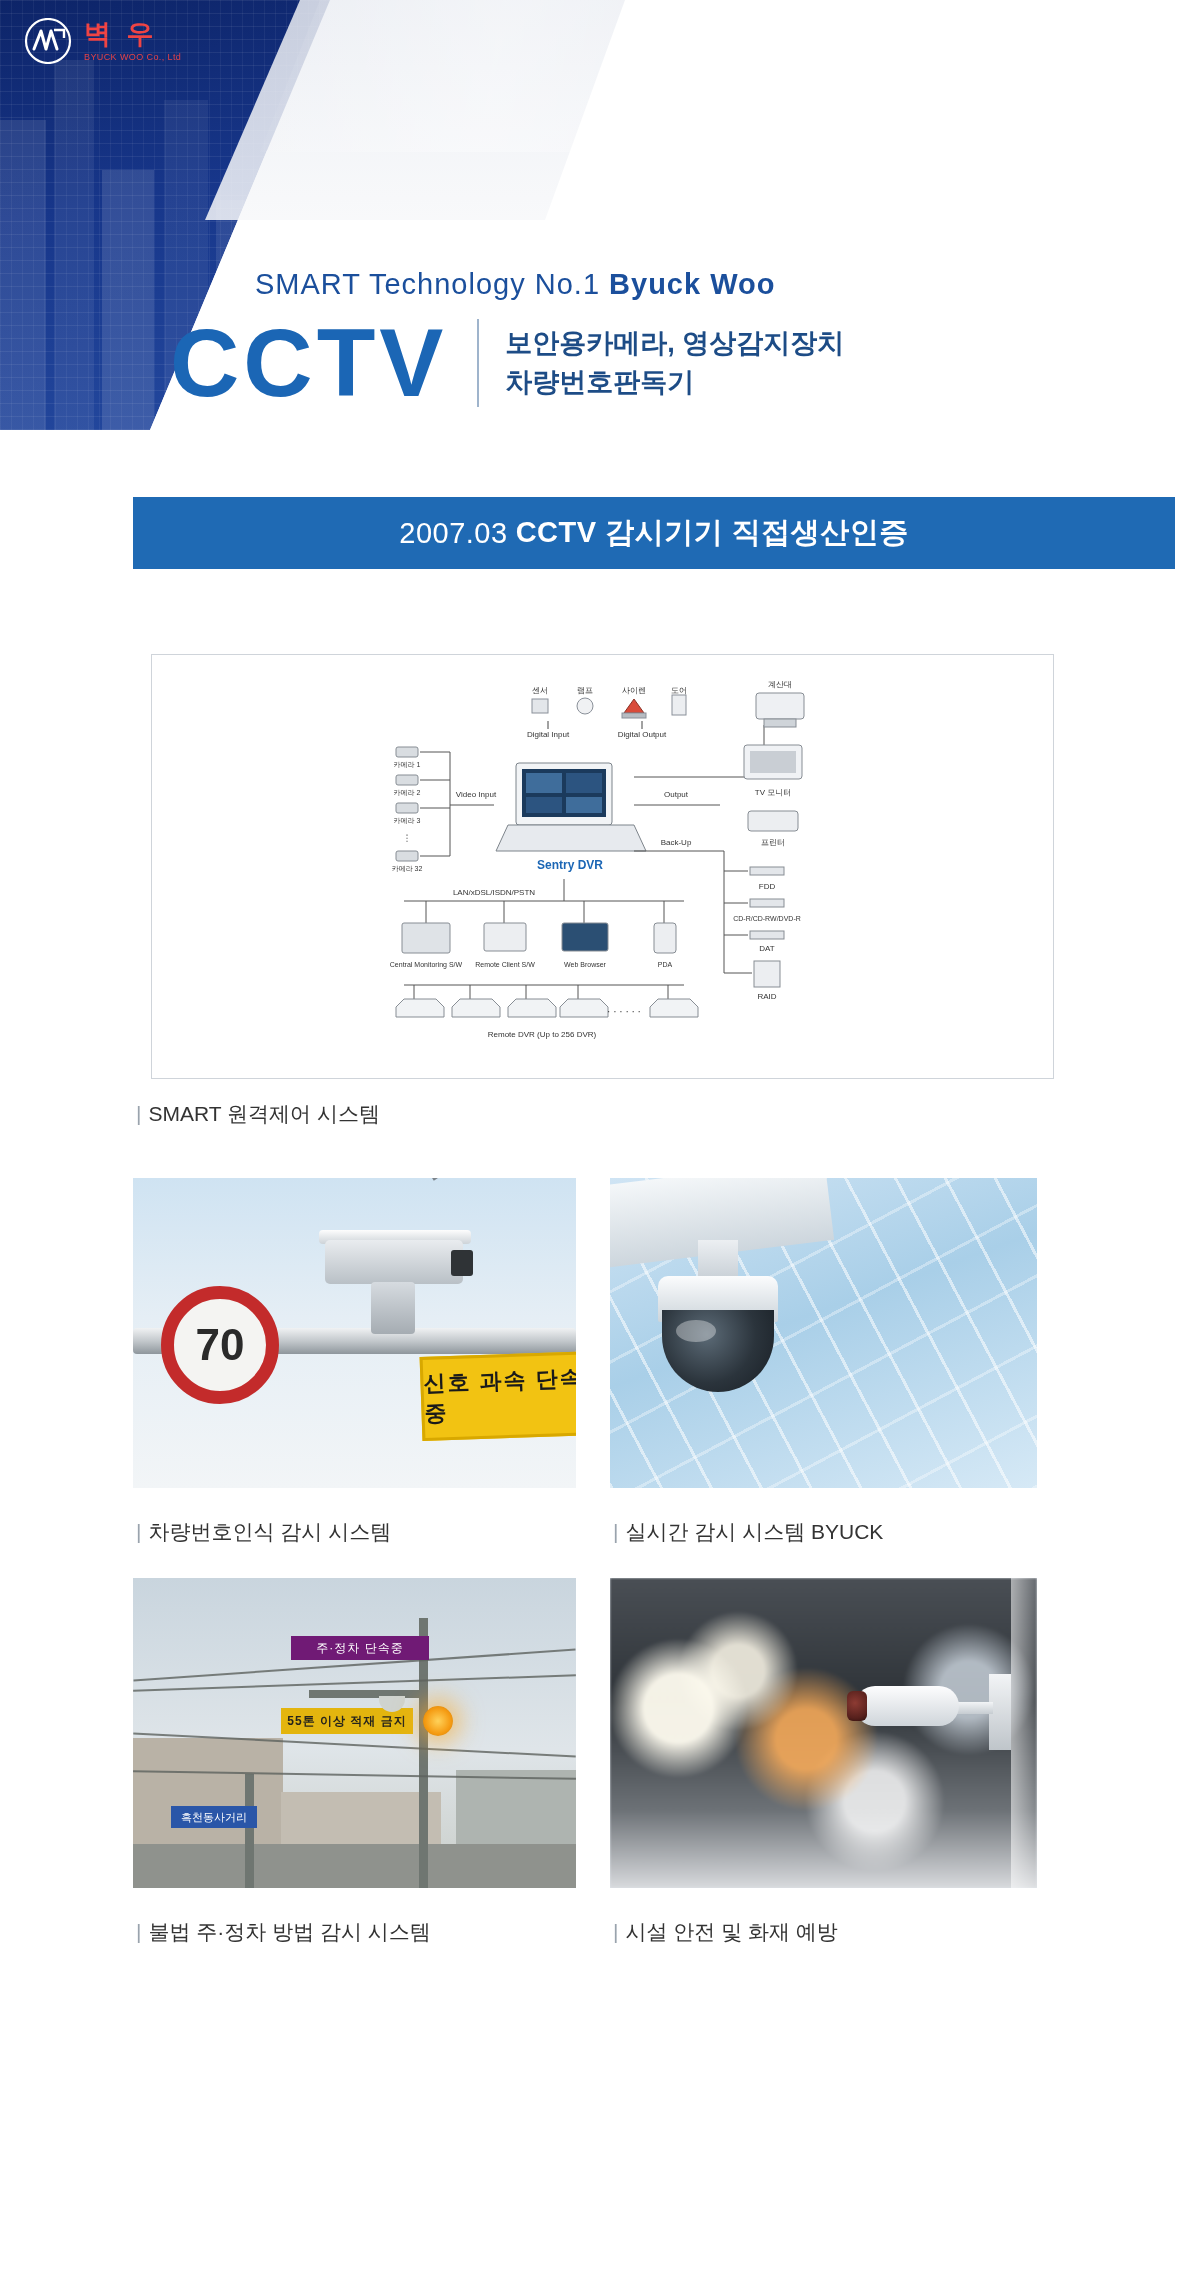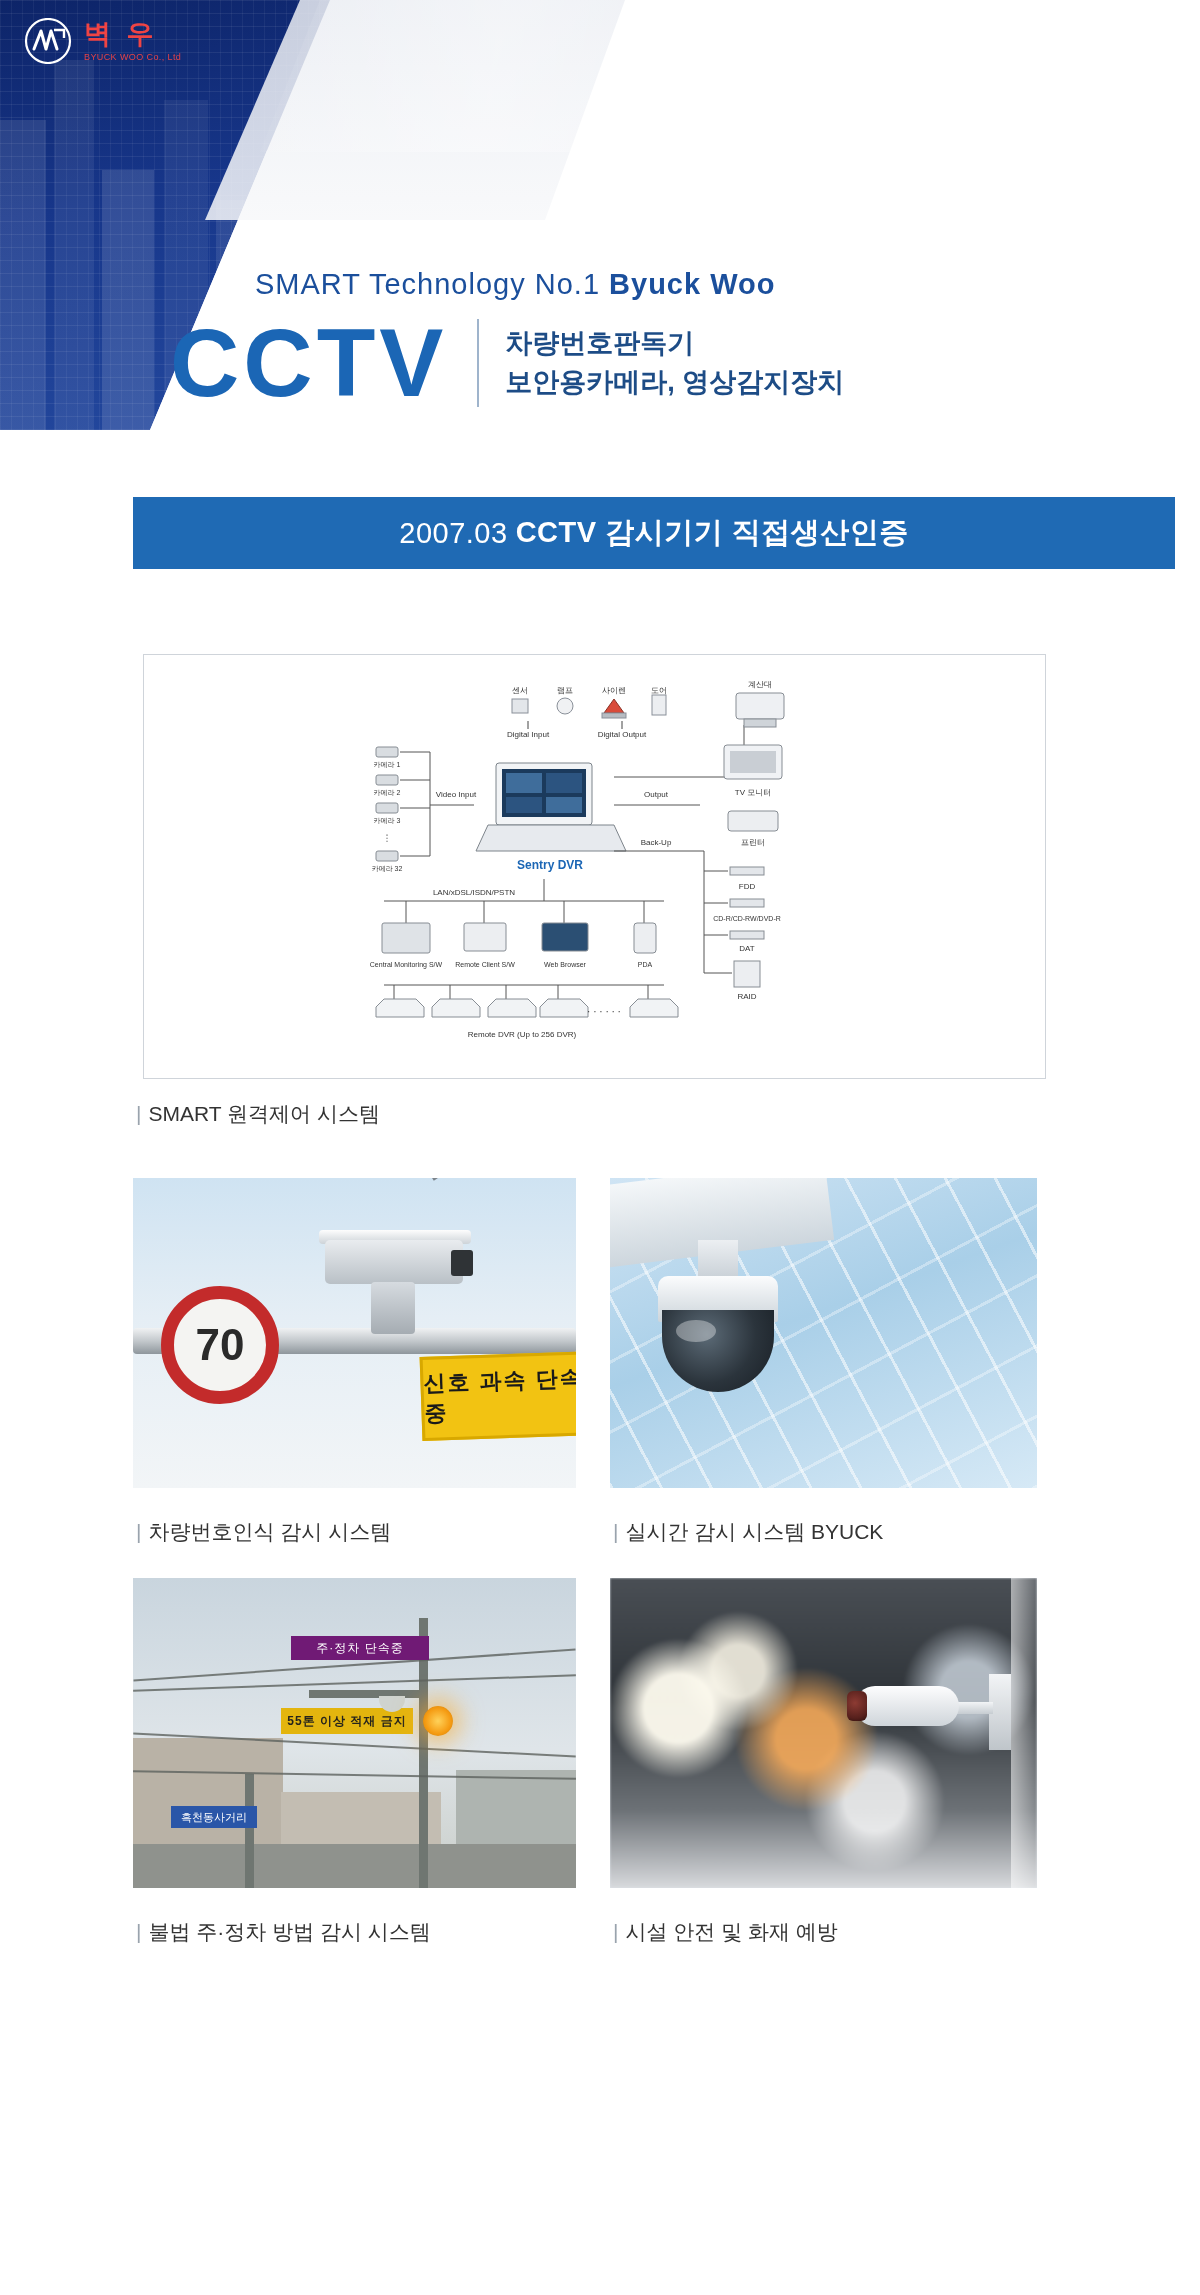--- a/index.html
+++ b/index.html
@@ -181,26 +181,27 @@
     font-size: 29px;
     letter-spacing: 0.5px;
   }
   .cert-year { font-weight: normal; margin-right: 8px; }
   .cert-main { font-weight: bold; }
 
   
   .diagram-panel {
     position: absolute;
     top: 654px;
-    left: 143px;
+    left: 151px;
     width: 903px;
     height: 425px;
     border: 1px solid #cfd4da;
     background: #ffffff;
     box-sizing: border-box;
+    padding-left: 12px;
   }
   .diagram-caption {
     position: absolute;
     top: 1100px;
     left: 136px;
     font-size: 21px;
     color: #333333;
   }
   .caption-bar {
     color: #9aa3ad;
@@ -393,22 +394,22 @@
 
 <div class="title-area">
   <div class="eyebrow">
     <span class="light">SMART Technology No.1</span>
     <span class="bold">Byuck Woo</span>
   </div>
   <div class="headline-row">
     <div class="cctv-word">CCTV</div>
     <div class="headline-divider"></div>
     <div class="headline-sub">
+      <div>보안용카메라, 영상감지장치</div>
       <div>차량번호판독기</div>
-      <div>보안용카메라, 영상감지장치</div>
     </div>
   </div>
 </div>
 
 <div class="cert-bar">
   <span class="cert-year">2007.03</span>
   <span class="cert-main">CCTV 감시기기 직접생산인증</span>
 </div>
 
 <div class="diagram-panel">

